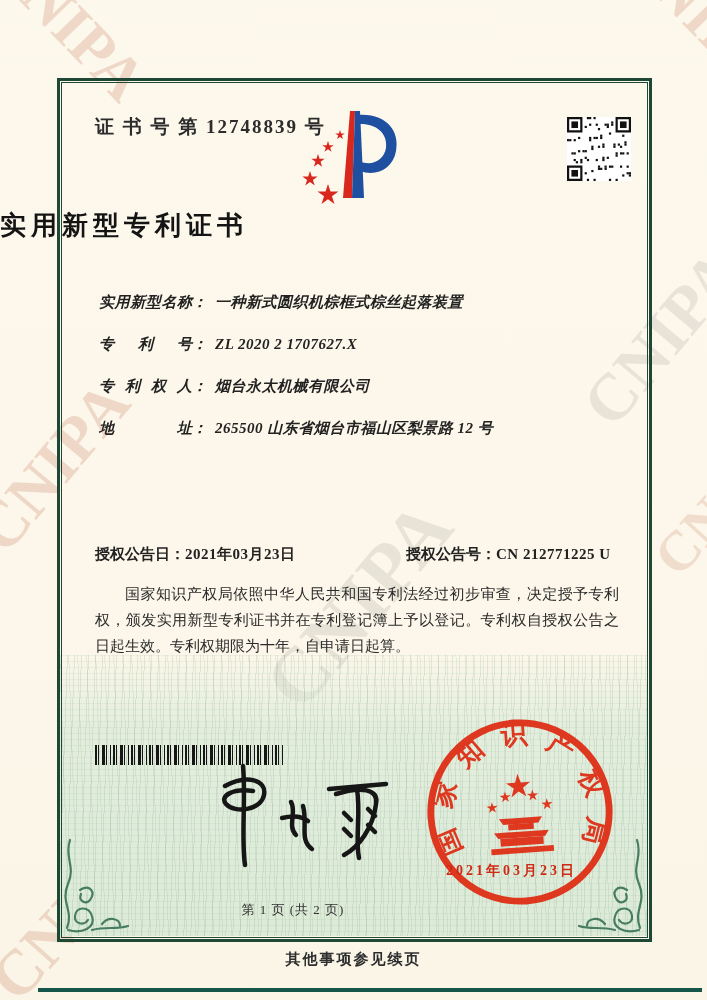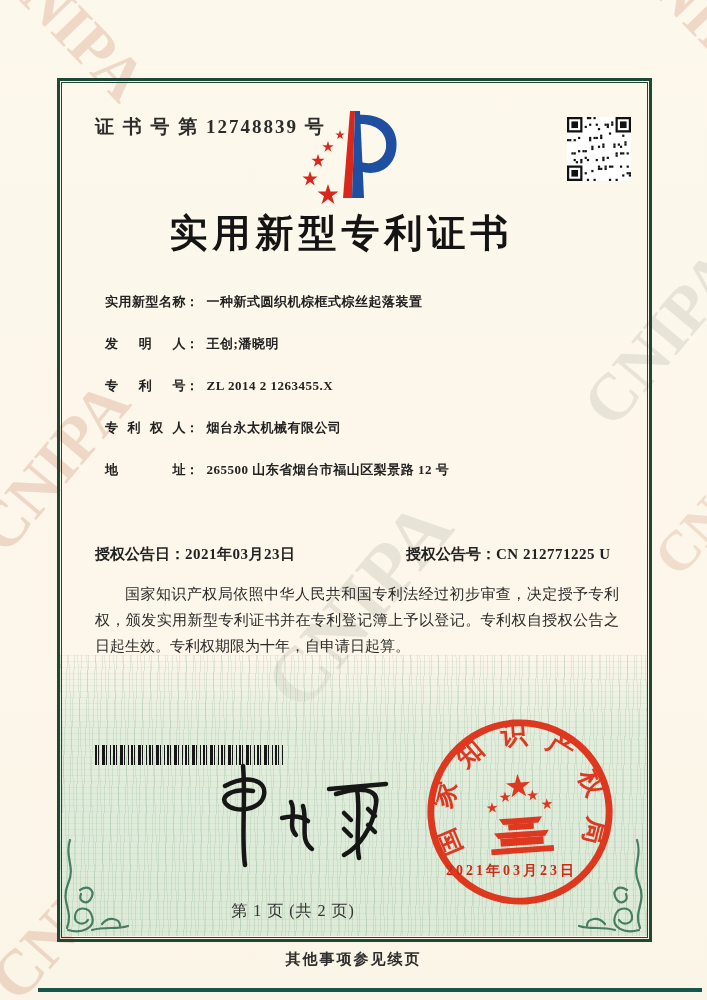--- a/index.html
+++ b/index.html
@@ -27,24 +27,24 @@
   .greenzone{position:absolute;left:60px;top:655px;width:587px;height:281px;
       background:
         repeating-linear-gradient(92deg, rgba(96,150,110,0.16) 0 1px, rgba(0,0,0,0) 1px 7px),
         repeating-linear-gradient(88deg, rgba(96,150,110,0.13) 0 1px, rgba(0,0,0,0) 1px 9px),
         repeating-linear-gradient(180deg, rgba(120,170,130,0.10) 0 1px, rgba(0,0,0,0) 1px 6px),
         linear-gradient(180deg, rgba(224,236,219,0) 0%, rgba(224,236,219,0.85) 26%, #e0ecdb 55%, #dcead7 100%);}
   .cert-no{position:absolute;left:95px;top:114px;font-size:19px;color:#2c2c2c;
            font-weight:600;letter-spacing:2px;}
   .logo{position:absolute;left:288px;top:103px;}
   .qr{position:absolute;left:567px;top:117px;}
-  .title{position:absolute;left:0;top:208px;width:683px;text-align:center;
-         font-size:38px;font-weight:700;color:#141414;letter-spacing:5px;margin:0;}
-  
-  .fields{position:absolute;left:105px;top:293px;width:530px;font-size:13px;color:#222;}
+  .title{position:absolute;left:0;top:208px;width:683px;text-align:left;
+         font-size:26px;font-weight:700;color:#141414;letter-spacing:5px;margin:0;}
+  
+  .fields{position:absolute;left:99px;top:293px;width:530px;font-size:15px;color:#222;font-style:italic;}
   .frow{height:42px;font-weight:600;}
   .lbl{display:inline-block;width:6.2em;text-align:justify;text-align-last:justify;
        vertical-align:top;}
   .colon{margin-right:8px;}
   .val{letter-spacing:0.5px;}
   .grant-row{position:absolute;left:95px;top:545px;width:530px;font-size:15px;
              font-weight:600;color:#222;}
   .grant-no{position:absolute;left:295px;top:0;margin-left:16px;}
   
   .body-text{position:absolute;left:95px;top:583px;width:524px;font-size:15px;
@@ -58,21 +58,21 @@
         #161616 7px 10px, rgba(0,0,0,0) 10px 11px,
         #161616 11px 12px, rgba(0,0,0,0) 12px 15px,
         #161616 15px 16px, rgba(0,0,0,0) 16px 18px);}
   .signer{position:absolute;left:95px;top:797px;font-size:16px;color:#1c1c1c;
           font-weight:600;letter-spacing:4px;line-height:2.0;}
   .signature{position:absolute;left:195px;top:758px;}
   .seal{position:absolute;left:422px;top:714px;transform:rotate(-4deg);opacity:0.93;}
   .seal-date{position:absolute;left:446px;top:862px;font-size:14px;font-weight:700;
              color:#cf2a16;letter-spacing:3px;}
   .page-note{position:absolute;left:0;top:901px;width:586px;text-align:center;
-             font-size:16px;color:#333;letter-spacing:1px;}
+             font-size:13px;color:#333;letter-spacing:1px;}
   .corner{position:absolute;}
   .corner-l{left:62px;top:838px;}
   .corner-r{left:565px;top:838px;transform:scaleX(-1);}
   .footer-note{position:absolute;left:0;top:950px;width:707px;text-align:center;
                font-size:15px;color:#2e2e2e;letter-spacing:2px;font-weight:600;}
   .bottom-line{position:absolute;left:38px;top:988px;width:664px;height:4px;
                background:#15564a;}
 </style>
 </head>
 <body>
@@ -195,22 +195,21 @@
           <rect x="22" y="28" width="1" height="1"></rect>
           <rect x="14" y="5" width="1" height="1"></rect>
         </g>
     </g>
   </svg>
 
   <h1 class="title">实用新型专利证书</h1>
 
   <div class="fields">
     <div class="frow"><span class="lbl">实用新型名称</span><span class="colon">：</span><span class="val">一种新式圆织机棕框式棕丝起落装置</span></div>
-    <div class="frow"><span class="lbl">发明人</span><span class="colon">：</span><span class="val">王创;潘晓明</span></div>
-    <div class="frow"><span class="lbl">专利号</span><span class="colon">：</span><span class="val">ZL 2014 2 1263455.X</span></div>
+    <div class="frow"><span class="lbl">专利号</span><span class="colon">：</span><span class="val">ZL 2020 2 1707627.X</span></div>
     <div class="frow"><span class="lbl">专利权人</span><span class="colon">：</span><span class="val">烟台永太机械有限公司</span></div>
     <div class="frow"><span class="lbl">地址</span><span class="colon">：</span><span class="val">265500 山东省烟台市福山区梨景路 12 号</span></div>
   </div>
 
   <div class="grant-row">
     <span>授权公告日</span><span>：</span><span class="val">2021年03月23日</span>
     <span class="grant-no"><span>授权公告号</span><span>：</span><span class="val">CN 212771225 U</span></span>
   </div>
 
   <div class="body-text">

